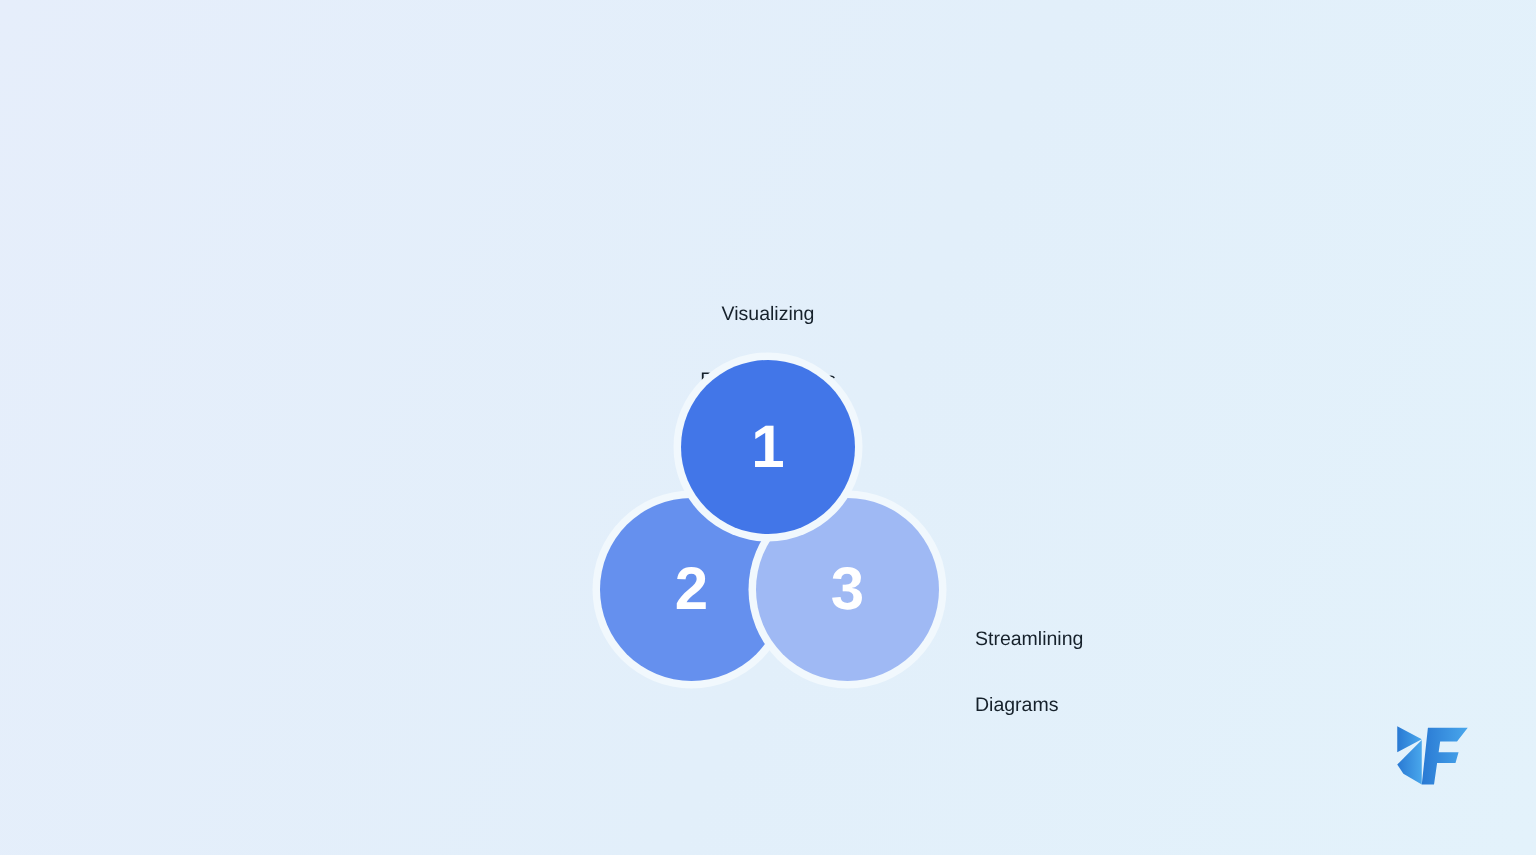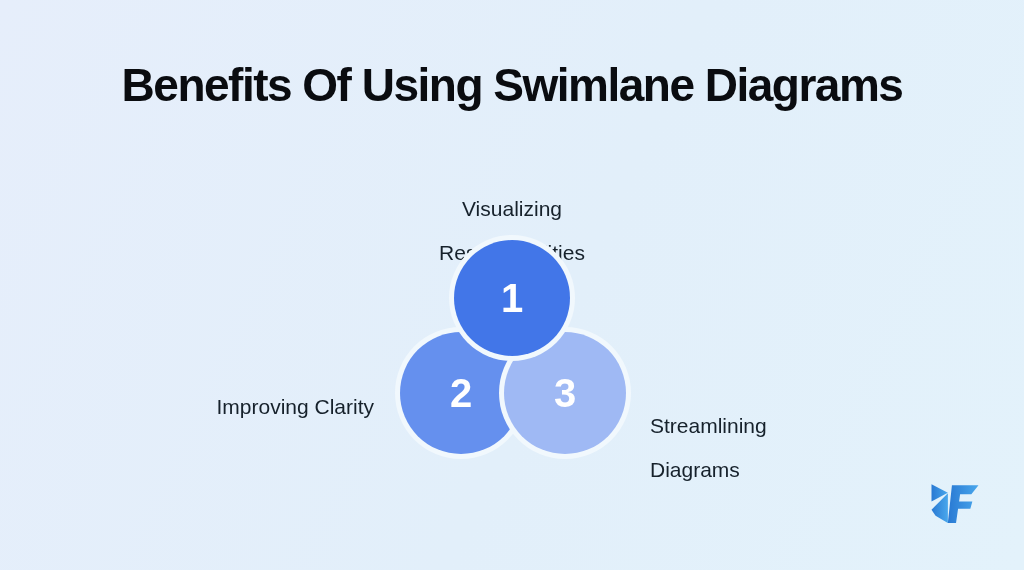--- a/index.html
+++ b/index.html
@@ -11,21 +11,21 @@
     font-family:"Liberation Sans",sans-serif;
   }
   .title{
     position:absolute;top:58px;left:0;width:1024px;
     text-align:center;
     font-size:46px;font-weight:bold;letter-spacing:-1.5px;
     color:#0a0c10;margin:0;
   }
   .node-label{
     position:absolute;
-    font-size:21px;line-height:22px;
+    font-size:13px;line-height:22px;
     color:#16212b;
     white-space:pre-line;
   }
   .label-top{top:176px;left:362px;width:300px;text-align:center;}
   .label-left{top:374px;right:650px;width:300px;text-align:right;}
   .label-right{top:393px;left:650px;width:300px;text-align:left;}
   .circle{
     position:absolute;border-radius:50%;
     display:flex;align-items:center;justify-content:center;
     box-shadow:0 0 0 5px #f1f8fd;
@@ -37,29 +37,28 @@
     color:#ffffff;font-size:40px;font-weight:bold;
     line-height:1;user-select:none;
   }
   .logo{position:absolute;left:929px;top:477px;width:52px;height:47px;}
 </style>
 </head>
 <body>
 
 <div class="canvas">
 
-  <h1 class="title">Benefits Of Using Swimlane Diagrams</h1>
 
   <div class="node-label label-top">
     <span>Visualizing</span><br>
     <span>Responsibilities</span>
   </div>
 
   <div class="node-label label-left">
-    <span>Improving Clarity</span><br>
+    <br>
   </div>
 
   <div class="node-label label-right">
     <span>Streamlining</span><br>
     <span>Diagrams</span>
   </div>
 
   <div class="circle circle-2" style="background: rgb(101, 144, 238); box-shadow: rgb(241, 248, 253) 0px 0px 0px 5px;">
     <span class="num">2</span>
   </div>

